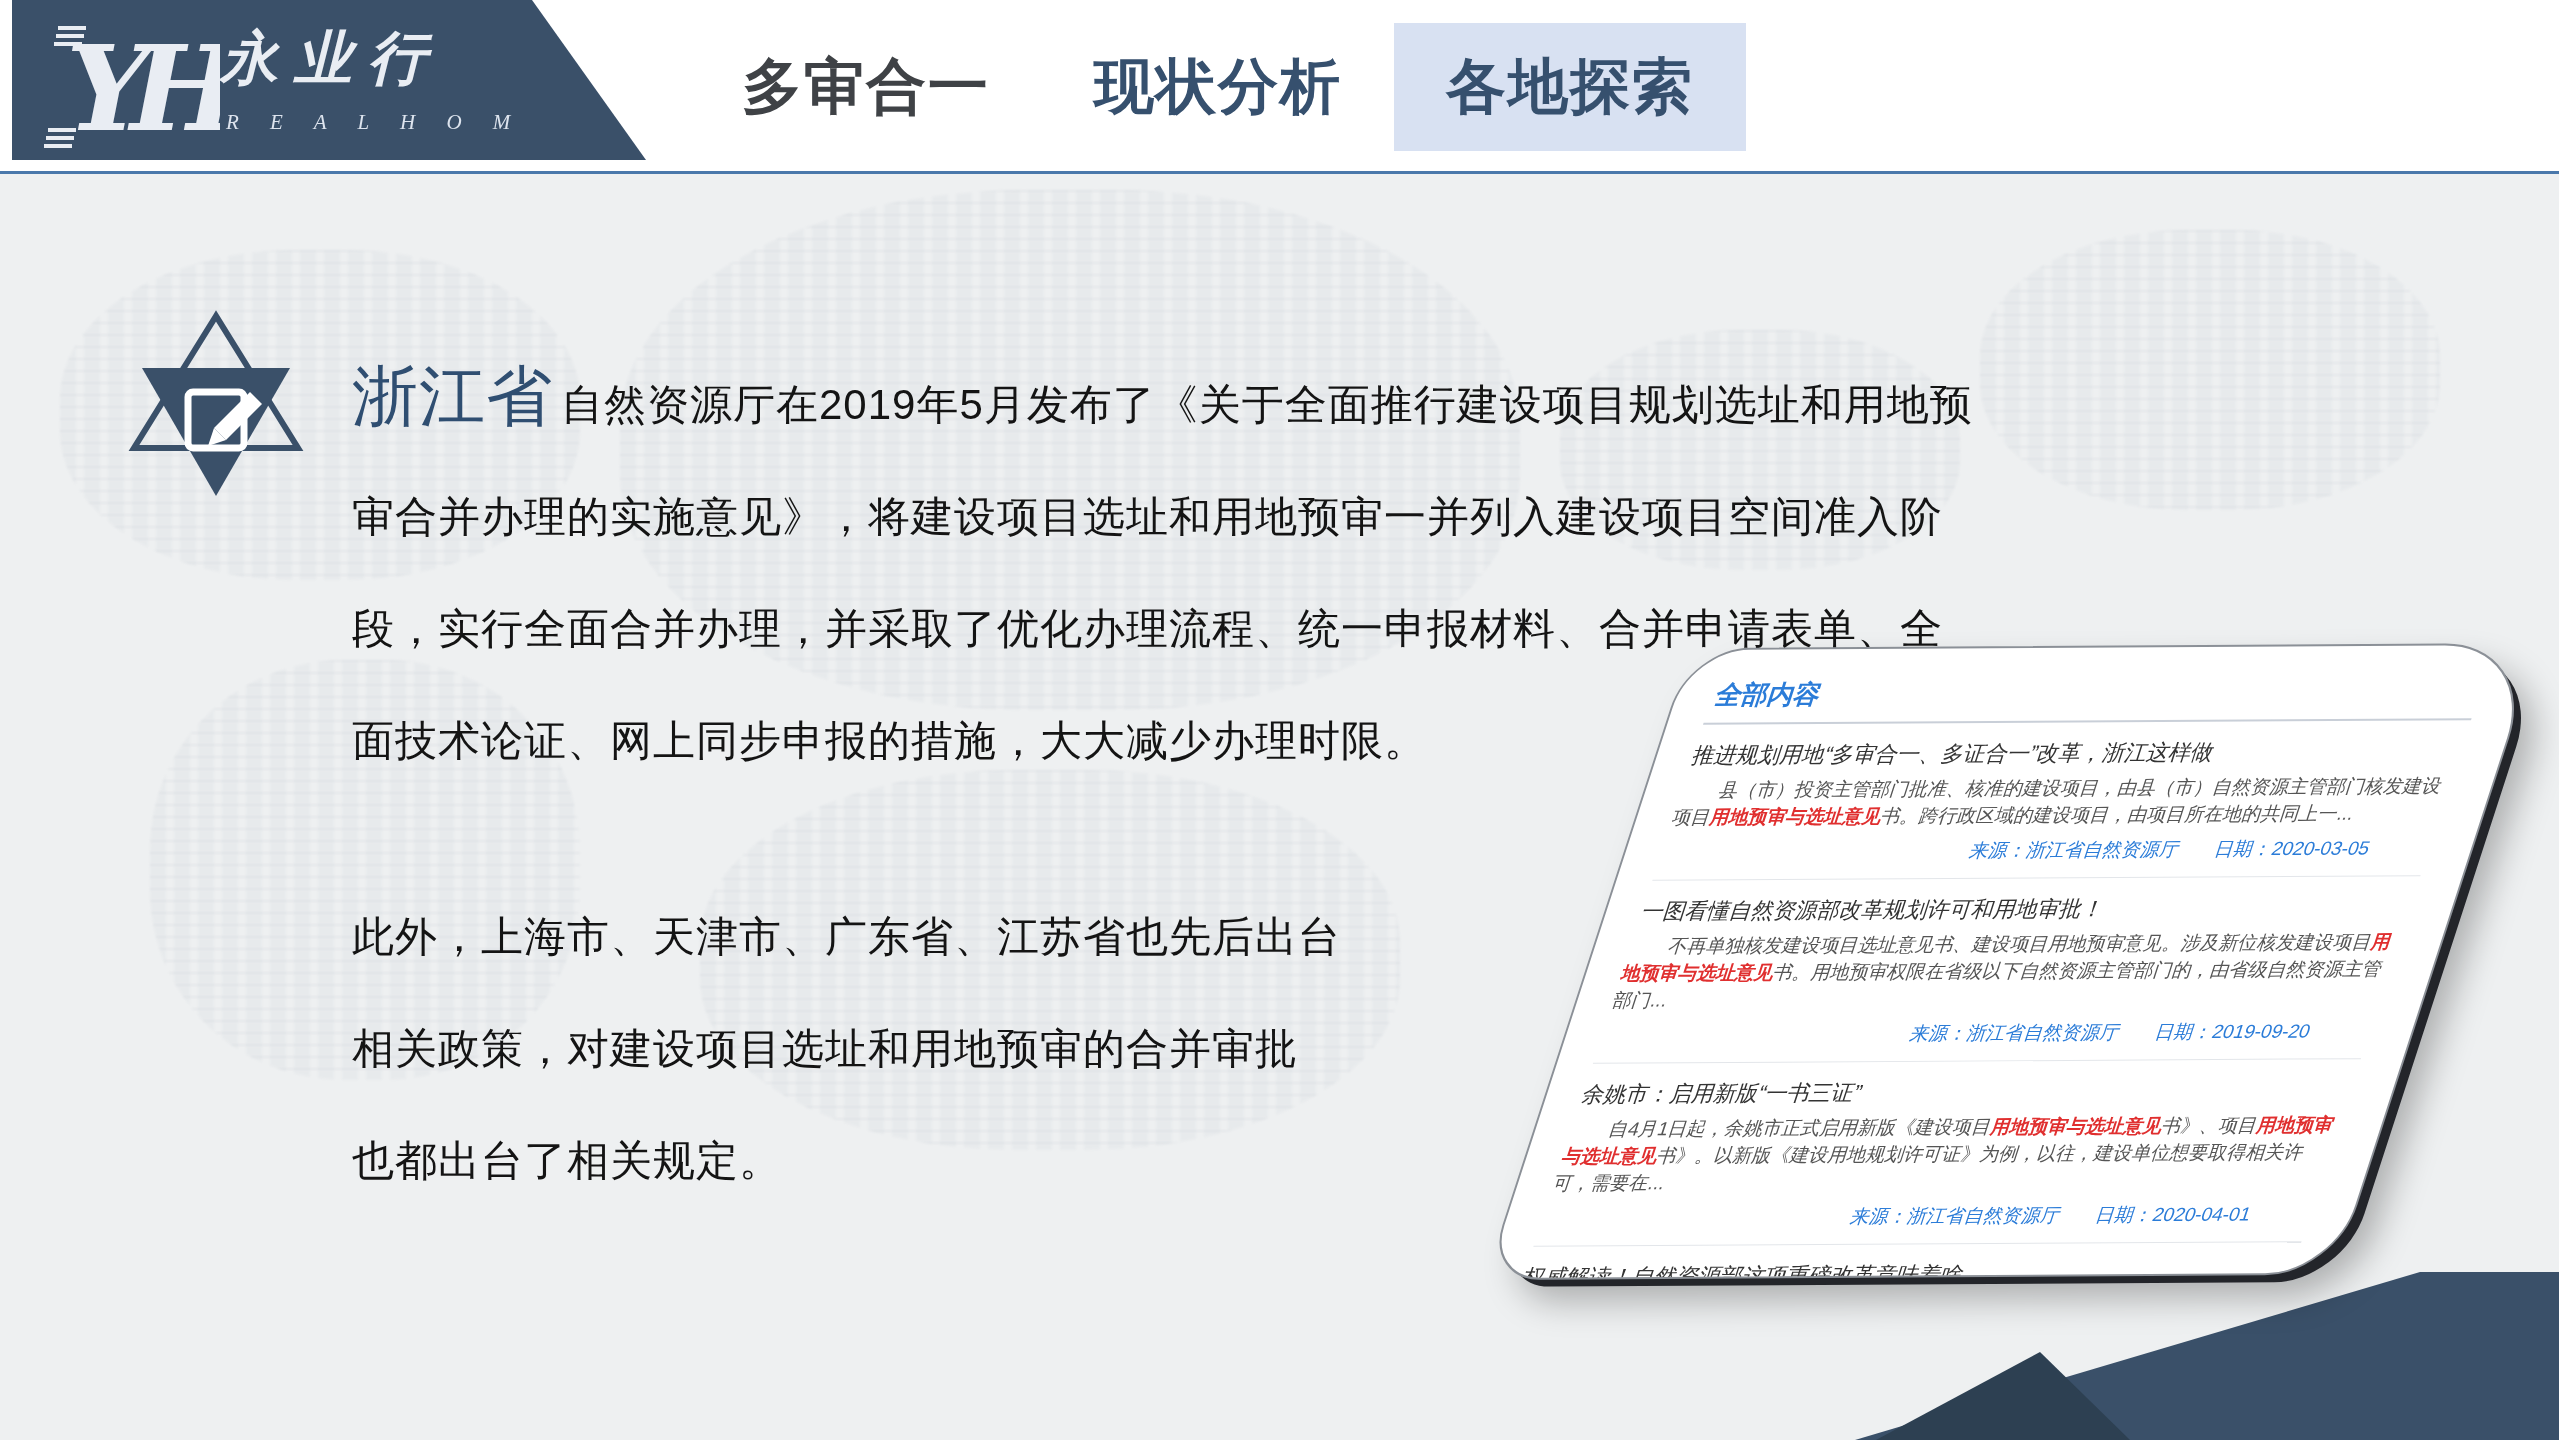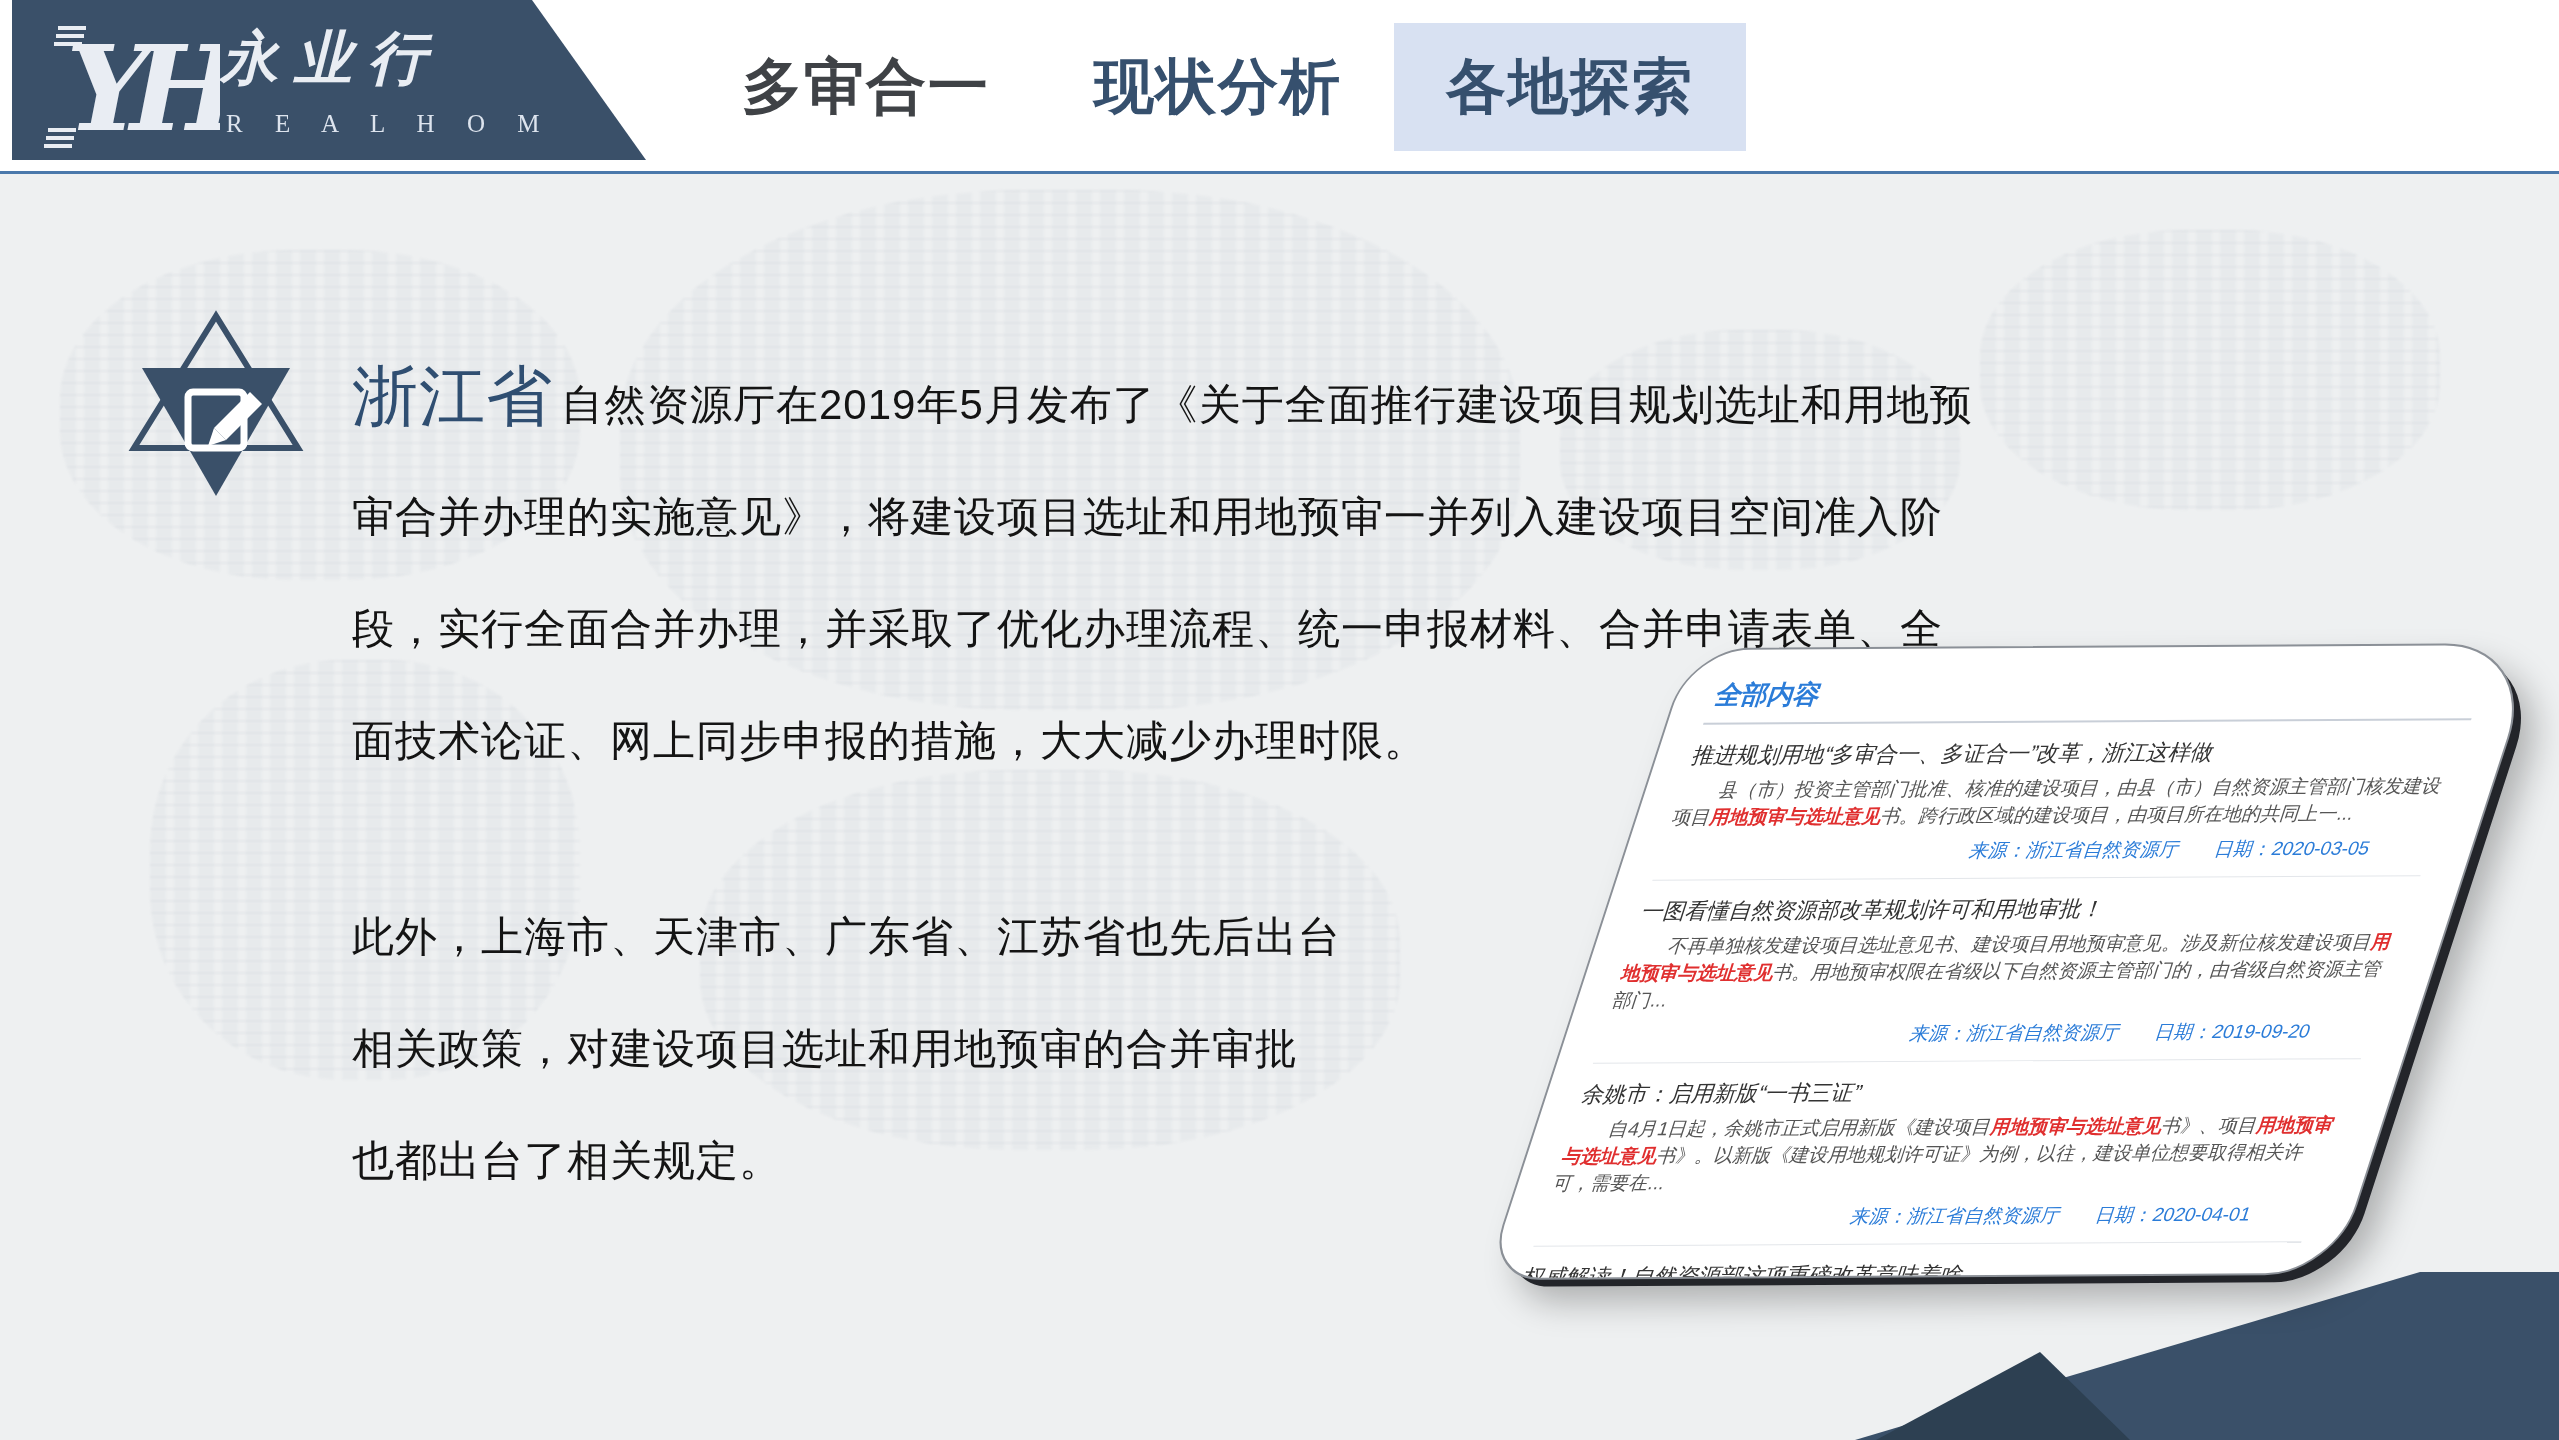--- a/index.html
+++ b/index.html
@@ -43,21 +43,21 @@
     z-index:4;
   }
   .logo-mark{position:absolute;left:28px;top:12px;}
   .logo-cn{
     position:absolute;left:208px;top:20px;font-family:Liberation Mono, monospace;
     font-size:58px;font-weight:bold;font-style:italic;color:#e9edf3;letter-spacing:16px;
     white-space:nowrap;
   }
   .logo-en{
     position:absolute;left:214px;top:110px;font-family:"Liberation Serif",serif;
-    font-size:25px;letter-spacing:13px;color:#dde4ee;white-space:nowrap;
+    font-size:21px;letter-spacing:13px;color:#dde4ee;white-space:nowrap;font-style:italic;
   }
 
   .star{position:absolute;left:116px;top:298px;z-index:1;}
 
   .content{
     position:absolute;left:352px;top:340px;z-index:1;
     font-size:42px;color:#141414;line-height:112px;letter-spacing:1px;
   }
   .content .big{
     font-size:66px;font-weight:normal;color:var(--accent-navy,#2f4e71);margin-right:8px;

